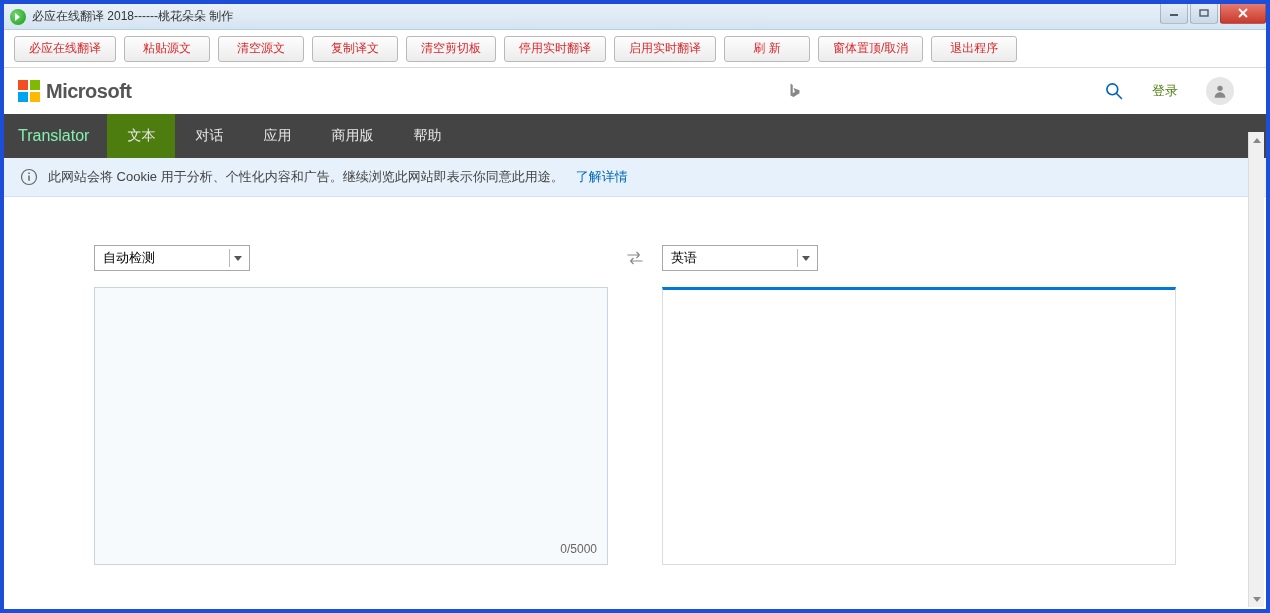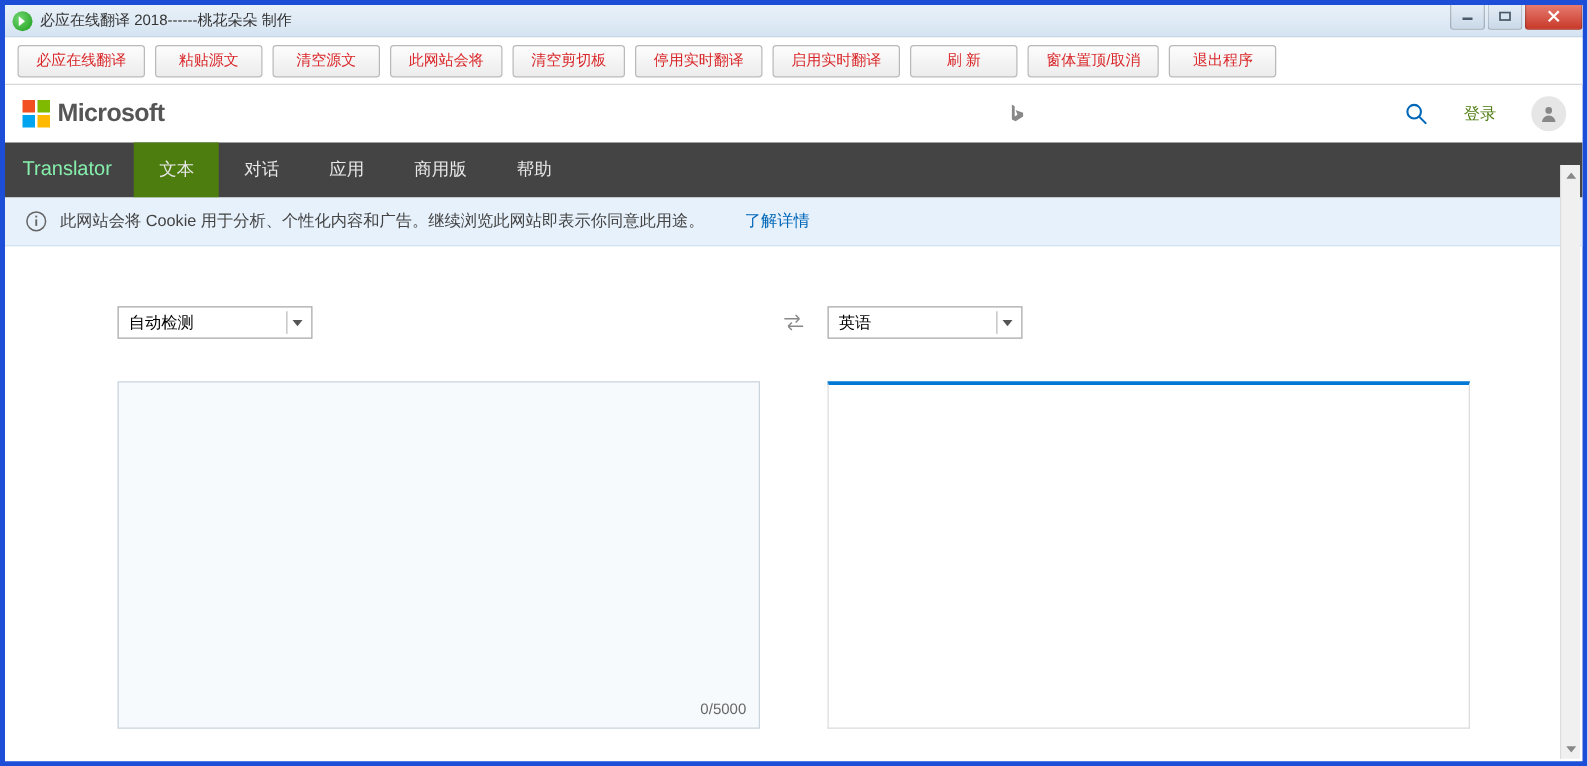--- a/index.html
+++ b/index.html
@@ -101,21 +101,21 @@
       flex: 1;
       display: flex;
       flex-direction: column;
       overflow: hidden;
     }
     .ms-header {
       height: 46px;
       background: #fff;
       display: flex;
       align-items: center;
-      padding: 0 13px 0 14px;
+      padding: 0 32px 0 14px;
     }
     .ms-logo { display: flex; align-items: center; gap: 6px; }
     .ms-logo-grid {
       width: 22px; height: 22px;
       display: grid;
       grid-template-columns: 1fr 1fr;
       grid-template-rows: 1fr 1fr;
       gap: 2px;
     }
     .ms-logo-grid span:nth-child(1){background:#f25022;}
@@ -167,21 +167,21 @@
       padding: 10px 16px;
       display: flex;
       align-items: center;
       gap: 10px;
       font-size: 13px;
       color: #444;
     }
     .info-icon {
       width: 18px; height: 18px; flex-shrink: 0; color: #666;
     }
-    .cookie-link { color: #0067b8; cursor: pointer; margin-left: 22px; }
+    .cookie-link { color: #0067b8; cursor: pointer; margin-left: 2px; }
 
     .translator-body {
       flex: 1;
       padding: 48px 90px 0 90px;
       display: flex;
       flex-direction: column;
     }
     .lang-row {
       display: flex;
       align-items: center;
@@ -210,21 +210,21 @@
       border-top: 5px solid #555;
     }
     .lang-col { width: 514px; }
     .swap-col {
       flex: 1; display: flex; justify-content: center;
     }
     .swap-icon { width: 18px; height: 14px; color: #888; cursor: pointer; }
 
     .panels-row {
       display: flex;
-      margin-top: 34px;
+      margin-top: 16px;
     }
     .panel {
       width: 514px;
       height: 278px;
       position: relative;
     }
     .panel.source {
       border: 1px solid #c9d4df;
       background: #f7fafc;
     }
@@ -288,21 +288,21 @@
             <path d="M2 1 L10 9 M10 1 L2 9" stroke="#fff" stroke-width="1.8"></path>
           </svg>
       </div>
     </div>
   </div>
 
   <div class="toolbar">
     <div class="tbtn">必应在线翻译</div>
     <div class="tbtn">粘贴源文</div>
     <div class="tbtn">清空源文</div>
-    <div class="tbtn">此网站会将</div>
+    <div class="tbtn">复制译文</div>
     <div class="tbtn">清空剪切板</div>
     <div class="tbtn">停用实时翻译</div>
     <div class="tbtn">启用实时翻译</div>
     <div class="tbtn">刷   新</div>
     <div class="tbtn">窗体置顶/取消</div>
     <div class="tbtn">退出程序</div>
   </div>
 
   <div class="content" style="position:relative;">
 

